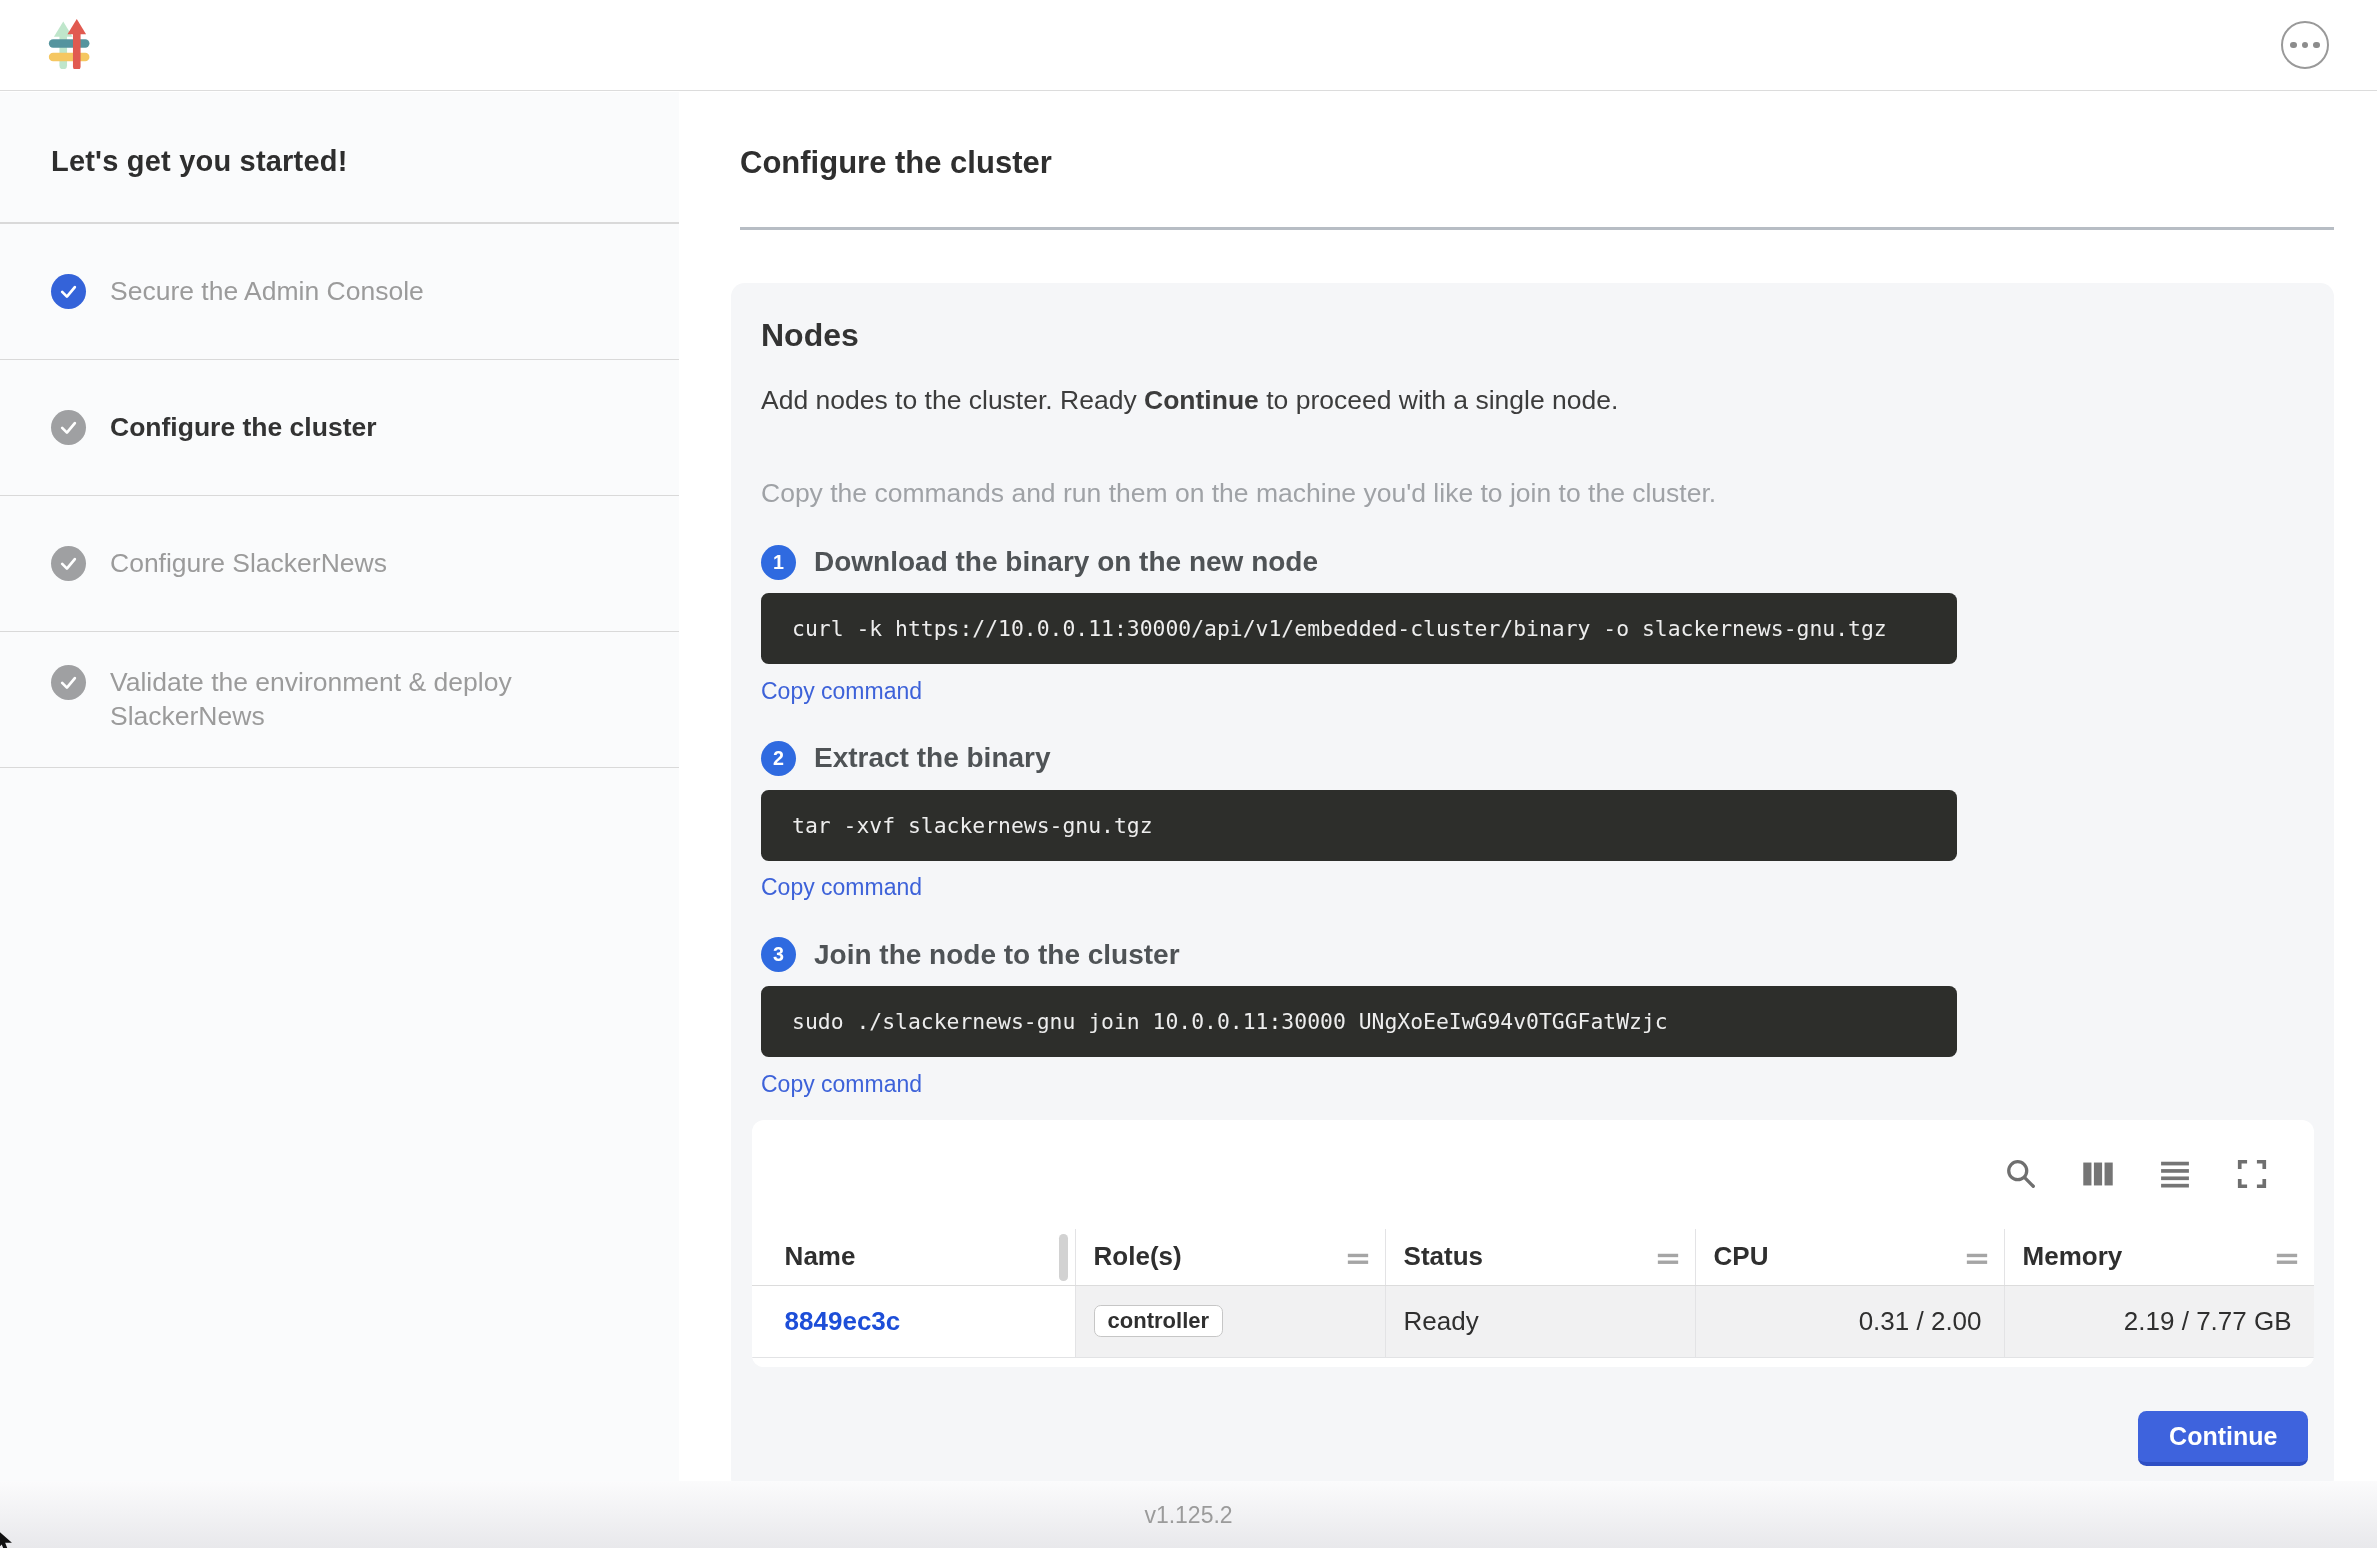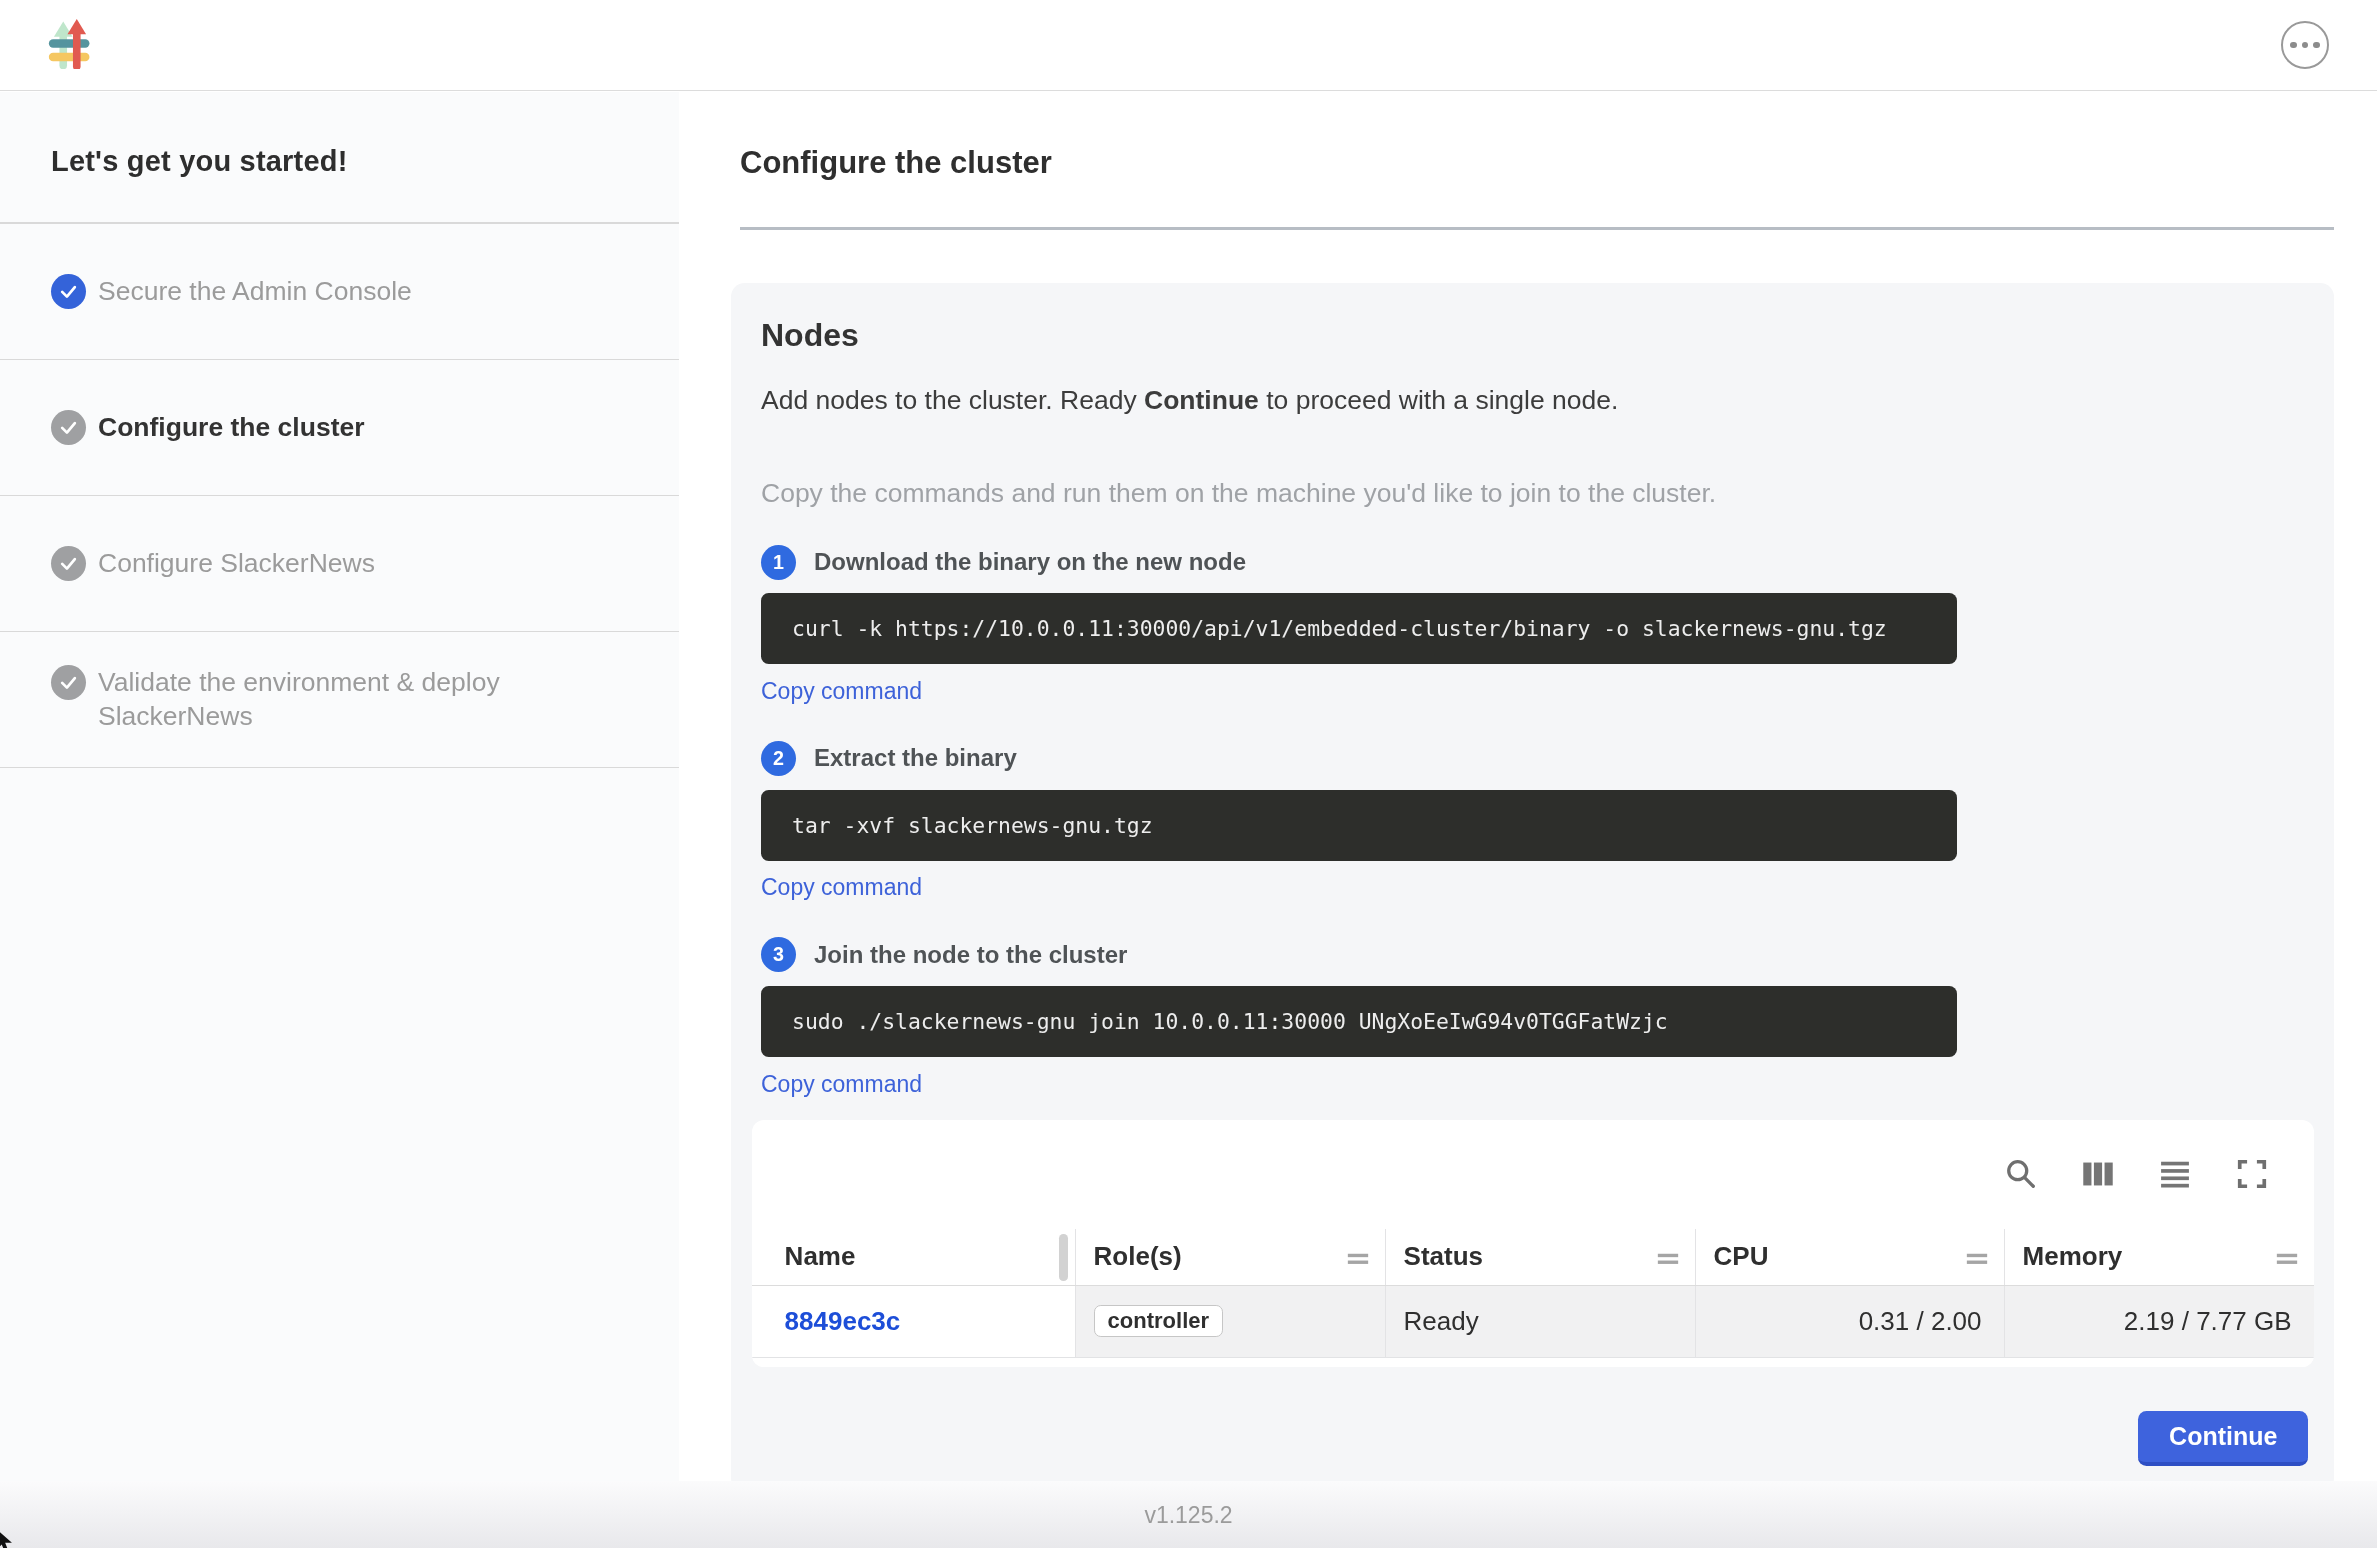--- a/index.html
+++ b/index.html
@@ -14,21 +14,21 @@
   .menu-btn { width:48px; height:48px; border-radius:50%; border:2.6px solid #999;
               background:#fff; display:flex; align-items:center; justify-content:center;
               gap:5.1px; cursor:pointer; }
   .menu-btn i { width:6.8px; height:6.8px; border-radius:50%; background:#8c8c8c; }
 
   
   .sidebar { position:absolute; top:92px; left:0; width:679px; bottom:68px; background:#fafbfc; }
   .sidebar-title { padding:53px 51px 0 51px; font-size:29px; font-weight:bold; color:#2e2e2e;
                    letter-spacing:0.2px; }
   .sb-rule { margin-top:44px; height:1.7px; background:#d9d9d9; }
-  .sb-item { display:flex; align-items:center; gap:12px; min-height:136px;
+  .sb-item { display:flex; align-items:center; gap:24px; min-height:136px;
              padding:0 48px 0 51px; border-bottom:1.7px solid #d9d9d9; }
   .sb-item .label { font-size:26.5px; color:#9b9b9b; line-height:1.3; max-width:496px; }
   .sb-item.active .label { color:#333; font-weight:bold; }
   .sb-item.multi .check { margin-bottom:34px; }
   .check { flex-shrink:0; width:35px; height:35px; border-radius:50%;
            display:flex; align-items:center; justify-content:center; }
   .check.blue { background:#3463d9; }
   .check.gray { background:#9fa0a2; }
 
   
@@ -41,21 +41,21 @@
   .section-title { font-size:32px; font-weight:bold; color:#333; }
   .intro { margin-top:31px; font-size:26.5px; color:#3c3c3c; }
   .intro b { font-weight:bold; }
   .muted { margin-top:62px; font-size:26.5px; color:#9fa2a6; }
 
   .step { margin-top:36px; }
   .step-head { display:flex; align-items:center; gap:18px; }
   .step-num { flex-shrink:0; width:35px; height:35px; border-radius:50%; background:#2f6ae0;
               color:#fff; font-size:19.7px; font-weight:bold; display:flex;
               align-items:center; justify-content:center; }
-  .step-title { font-size:24px; font-weight:bold; color:#4f5356; }
+  .step-title { font-size:28px; font-weight:bold; color:#4f5356; }
   .codeblock { margin-top:13.7px; width:1196px; height:71px; background:#2d2e2b; border-radius:7.7px;
                display:flex; align-items:center; padding:0 31px; }
   .codeblock code { font-family:"DejaVu Sans Mono", monospace; font-size:21.4px; color:#ededed;
                     white-space:pre; }
   .copy-link { display:inline-block; margin-top:13.7px; font-size:23px; color:#3d62d9;
                text-decoration:none; cursor:pointer; }
 
   
   .table-card { margin-left:-9.4px; margin-top:22px; background:#fff; border-radius:12px;
                 overflow:hidden; }

